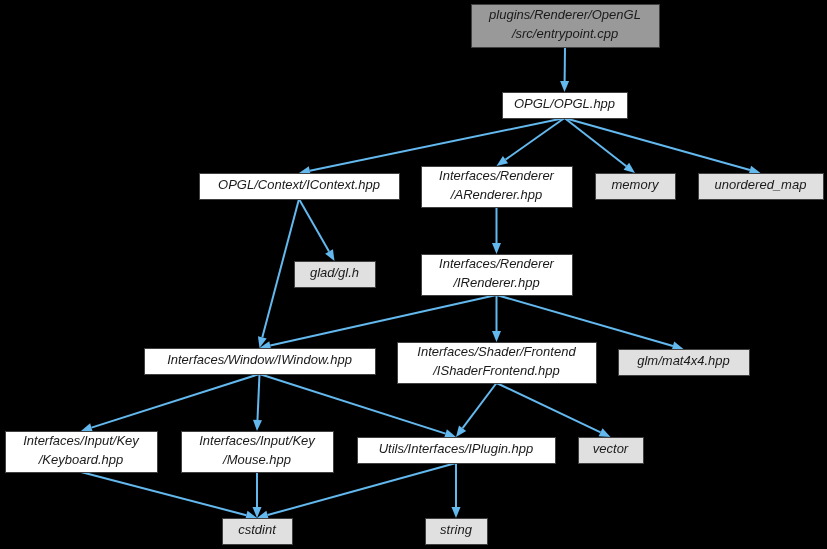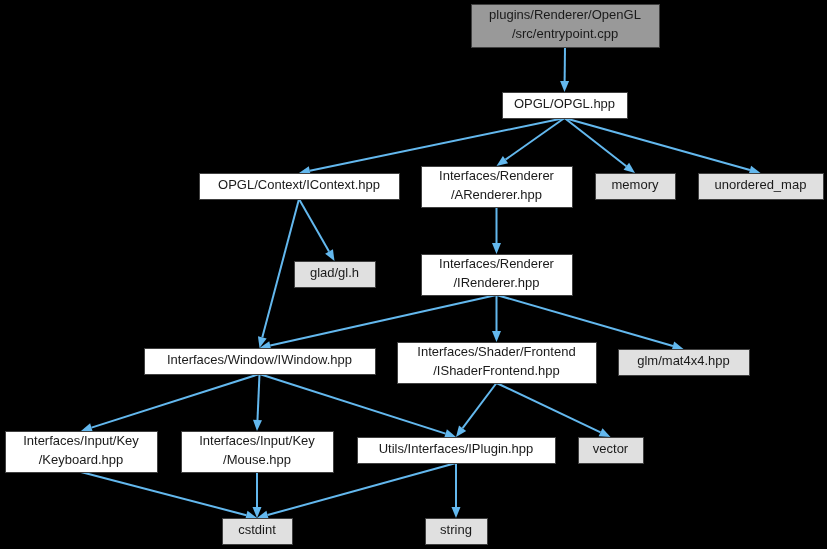--- a/index.html
+++ b/index.html
@@ -12,20 +12,21 @@
     width: 827px;
     height: 549px;
     overflow: hidden;
     font-family: "Liberation Sans", sans-serif;
   }
   #graph-root {
     position: relative;
     width: 827px;
     height: 549px;
     background: #000000;
+    font-style: italic;
   }
   svg#graph-svg {
     position: absolute;
     left: 0;
     top: 0;
     width: 827px;
     height: 549px;
     display: block;
   }
   .node-label {

